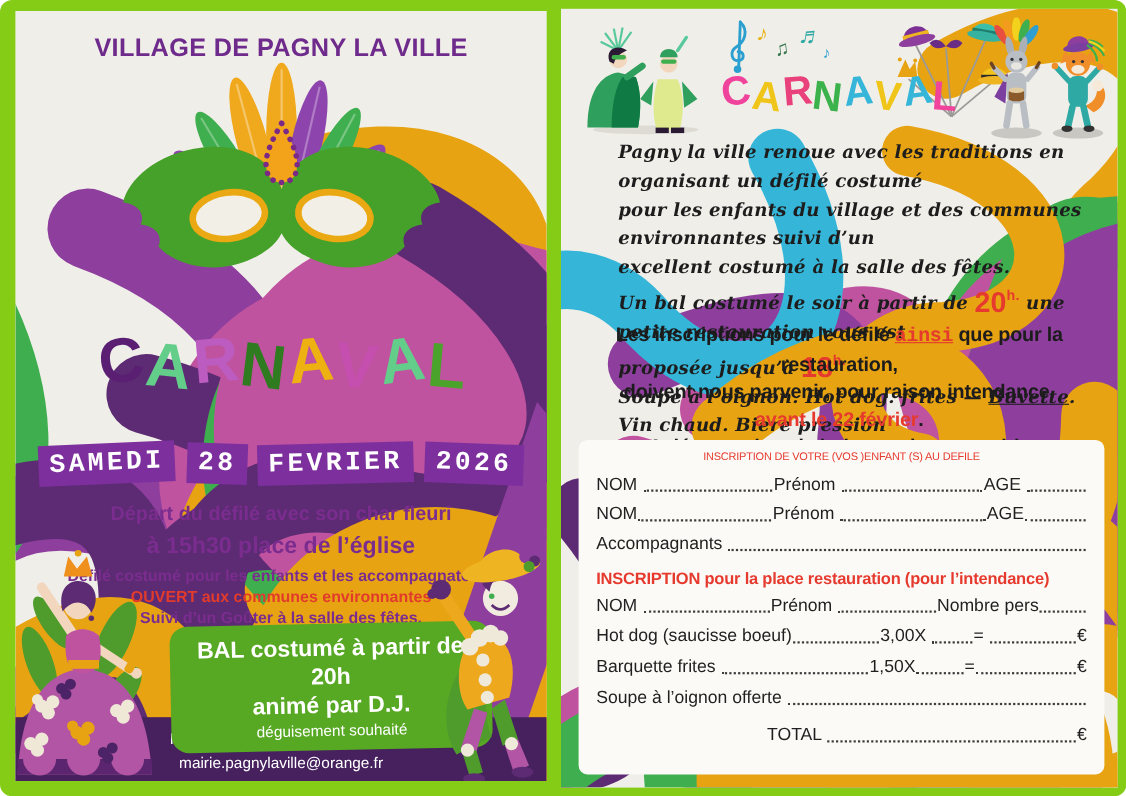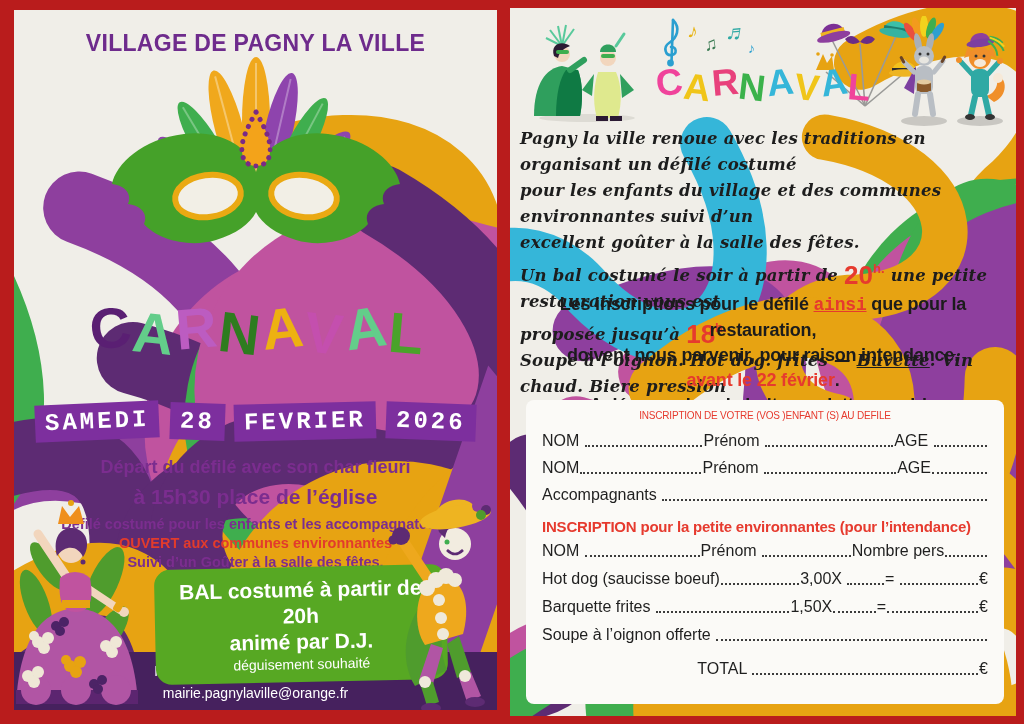--- a/index.html
+++ b/index.html
@@ -1,17 +1,17 @@
 <!DOCTYPE html>
 <html><head>
 <meta charset="utf-8">
 <style>
   html,body{margin:0;padding:0;}
   body{width:1024px;height:724px;overflow:hidden;background:#ffffff;}
-  .canvas{position:relative;width:1024px;height:724px;background:#b91c1c;font-family:"Liberation Sans",sans-serif;}
+  .canvas{position:relative;width:1024px;height:724px;background:#84cc16;font-family:"Liberation Sans",sans-serif;border-radius:11px;}
   .page{position:absolute;background:#f0eee8;overflow:hidden;}
   .page.left{left:14px;top:10px;width:483px;height:700px;}
   .page.right{left:510px;top:8px;width:506px;height:708px;}
   .cf{position:absolute;left:0;top:0;pointer-events:none;z-index:0;}
 
   
   .lp-title{position:absolute;top:20px;left:0;right:0;text-align:center;font-size:23px;font-weight:800;color:#6e2b8c;letter-spacing:.3px;z-index:2;}
   .mask-svg{position:absolute;top:44px;left:50%;margin-left:-160px;z-index:1;}
   .lp-carnaval{position:absolute;top:292px;left:0;right:0;text-align:center;z-index:2;white-space:nowrap;}
   .cl{display:inline-block;font-weight:800;line-height:1;}
@@ -35,21 +35,21 @@
   .clown-svg{position:absolute;right:-6px;top:458px;z-index:5;}
 
   
   .couple-svg{position:absolute;left:12px;top:8px;z-index:1;}
   .clef-svg{position:absolute;left:148px;top:10px;z-index:1;}
   .note{position:absolute;font-weight:bold;z-index:1;}
   .props-svg{position:absolute;left:298px;top:2px;z-index:1;}
   .rabfox-svg{position:absolute;right:4px;top:8px;z-index:1;}
   .rp-carnaval{position:absolute;top:58px;left:0;right:0;text-align:center;z-index:2;white-space:nowrap;}
   .intro{position:absolute;left:10px;top:118px;width:490px;z-index:2;}
-  .hand{font-family:"DejaVu Serif",serif;font-style:italic;font-weight:700;font-size:16.5px;line-height:26px;color:#1d1d1d;letter-spacing:.2px;}
+  .hand{font-family:"DejaVu Serif",serif;font-style:italic;font-weight:700;font-size:16.5px;line-height:26px;color:#1d1d1d;letter-spacing:.2px;margin-left:42px;}
   .s-num{font-family:"Liberation Sans",sans-serif;font-style:normal;font-weight:800;color:#e63a2e;font-size:26px;line-height:16px;vertical-align:-3px;letter-spacing:0;}
   .s-sup{font-family:"Liberation Sans",sans-serif;font-style:normal;font-weight:800;color:#e63a2e;font-size:13px;vertical-align:8px;}
   .s-u{text-decoration:underline;text-align:center;}
   .s-redu{color:#e63a2e;font-weight:800;text-decoration:underline;font-family:Liberation Mono, monospace;}
   .s-redbold{color:#e63a2e;font-weight:800;}
   .notice{position:absolute;left:0;right:0;top:284px;text-align:center;z-index:2;}
   .ntc{font-size:18px;line-height:25px;color:#1c1c1c;font-weight:700;letter-spacing:-.2px;}
   .form-panel{position:absolute;left:16px;right:12px;top:392px;height:282px;background:#fbfaf7;border-radius:8px;padding:10px 16px 12px;z-index:2;}
   .fh1{color:#e63a2e;font-weight:400;font-size:10px;text-align:center;letter-spacing:-.2px;}
   .fh2{color:#e63a2e;font-weight:800;font-size:15px;text-align:left;margin-top:14px;letter-spacing:-.2px;}
@@ -443,21 +443,21 @@
         <ellipse cx="76" cy="101" rx="5" ry="3" fill="#333"></ellipse>
           <ellipse cx="96" cy="101" rx="5" ry="3" fill="#333"></ellipse>
       </g>
     </svg>
 
     <div class="rp-carnaval" id="rp-carnaval"><span class="cl cl-small" style="color: rgb(240, 67, 155); transform: rotate(-7deg) translateY(-2px);">C</span><span class="cl cl-small" style="color: rgb(240, 197, 25); transform: rotate(6deg) translateY(3px);">A</span><span class="cl cl-small" style="color: rgb(232, 65, 124); transform: rotate(-5deg) translateY(-2px);">R</span><span class="cl cl-small" style="color: rgb(59, 178, 75); transform: rotate(7deg) translateY(3px);">N</span><span class="cl cl-small" style="color: rgb(53, 182, 217); transform: rotate(-6deg) translateY(-2px);">A</span><span class="cl cl-small" style="color: rgb(240, 197, 25); transform: rotate(6deg) translateY(3px);">V</span><span class="cl cl-small" style="color: rgb(53, 182, 217); transform: rotate(-8deg) translateY(-2px);">A</span><span class="cl cl-small" style="color: rgb(240, 67, 155); transform: rotate(5deg) translateY(3px);">L</span></div>
 
     <div class="intro" id="intro">
         <div class="hand"><span>Pagny la ville renoue avec les traditions en organisant un défilé costumé</span></div>
         <div class="hand"><span>pour les enfants du village et des communes environnantes suivi d’un</span></div>
-        <div class="hand"><span>excellent goûter à la salle des fêtes.</span></div>
+        <div class="hand"><span>excellent costumé à la salle des fêtes.</span></div>
         <div class="hand"><span>Un bal costumé le soir à partir de </span><span class="s-num">20</span><span class="s-sup">h.</span><span>  une petite restauration vous est</span></div>
         <div class="hand"><span>proposée jusqu’à </span><span class="s-num">18</span><span class="s-sup">h.</span></div>
         <div class="hand"><span>Soupe à l’oignon.  Hot dog.  frites — </span><span class="s-u">Buvette</span><span>.  Vin chaud.  Biere pression</span></div>
       </div>
 
     <div class="notice" id="notice">
         <div class="ntc"><span>Les inscriptions pour le défilé </span><span class="s-redu">ainsi</span><span> que pour la restauration,</span></div>
         <div class="ntc"><span>doivent nous parvenir, pour raison intendance.</span></div>
         <div class="ntc"><span class="s-redbold">avant le 22 février</span><span>.</span></div>
         <div class="ntc"><span>A déposer dans la boite aux lettres mairie</span></div>
@@ -482,21 +482,21 @@
             <span class="flabel">Prénom </span>
             <span class="dots" style="flex-grow: 2.4;"></span>
             <span class="flabel">AGE</span>
             <span class="dots" style="flex-grow: 1;"></span>
           </div>
           <div class="frow">
             <span class="flabel">Accompagnants </span>
             <span class="dots" style="flex-grow: 1;"></span>
           </div>
         </div>
-      <div class="fh2">INSCRIPTION pour la petite environnantes (pour l’intendance)</div>
+      <div class="fh2">INSCRIPTION pour la place restauration (pour l’intendance)</div>
       <div id="rowsB">
           <div class="frow">
             <span class="flabel">NOM </span>
             <span class="dots" style="flex-grow: 2.2;"></span>
             <span class="flabel">Prénom </span>
             <span class="dots" style="flex-grow: 1.7;"></span>
             <span class="flabel">Nombre pers</span>
             <span class="dots" style="flex-grow: 0.8;"></span>
           </div>
           <div class="frow">

